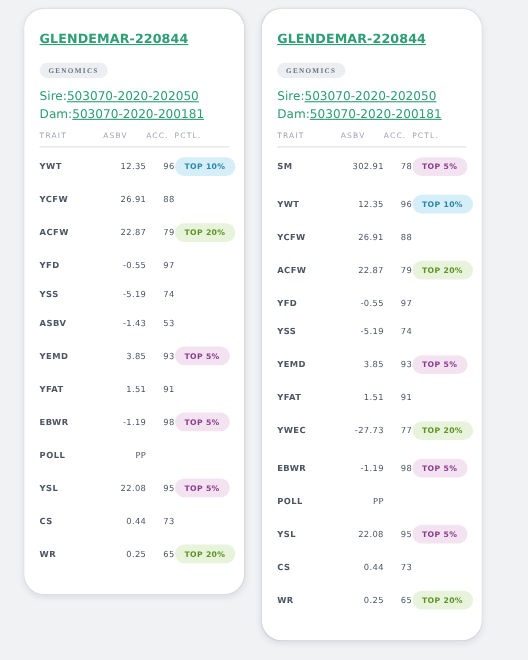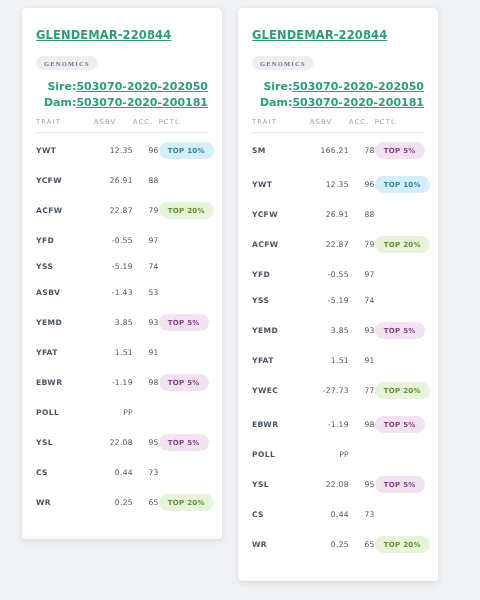--- a/index.html
+++ b/index.html
@@ -16,21 +16,21 @@
   .board {
     display: flex;
     gap: 16px;
     padding: 8px 0 0 22px;
     box-sizing: border-box;
     height: 600px;
     align-items: flex-start;
   }
   .card {
     background: #ffffff;
-    border-radius: 4px;
+    border-radius: 18px;
     box-shadow: 0 2px 7px rgba(40,40,60,0.11), 0 0 1px rgba(40,40,60,0.10);
     width: 200px;
     flex: 0 0 200px;
     padding: 16px 14px 20px 14px;
     box-sizing: border-box;
   }
   .card-title {
     font-size: 11.5px;
     font-weight: bold;
     color: #2e9e74;
@@ -47,25 +47,24 @@
     font-size: 6.5px;
     font-weight: bold;
     letter-spacing: 1.2px;
     border-radius: 9px;
     padding: 4px 8px 3px 8px;
     margin-bottom: 10px;
     font-family: Liberation Serif, serif;
   }
   .parent-line {
     font-size: 11px;
-    font-weight: bold;
+    font-weight: normal;
     color: #2e9e74;
     margin-bottom: 3px;
     white-space: nowrap;
-    text-align: right;
   }
   .parent-label {
     color: #2e9e74;
   }
   .parent-link {
     color: #2e9e74;
     text-decoration: underline;
     cursor: pointer;
   }
   table.traits {
@@ -223,21 +222,21 @@
           <tr>
             <th class="c-trait">TRAIT</th>
             <th class="c-asbv">ASBV</th>
             <th class="c-acc">ACC.</th>
             <th class="c-pctl">PCTL.</th>
           </tr>
         </thead>
         <tbody>
           <tr>
             <td class="trait-name">SM</td>
-            <td class="asbv">166.21</td>
+            <td class="asbv">302.91</td>
             <td class="acc">78</td>
             <td class="pctl"><span class="badge badge-top5">TOP 5%</span></td>
           </tr>
           <tr>
             <td class="trait-name">YWT</td>
             <td class="asbv">12.35</td>
             <td class="acc">96</td>
             <td class="pctl"><span class="badge badge-top10">TOP 10%</span></td>
           </tr>
           <tr>

